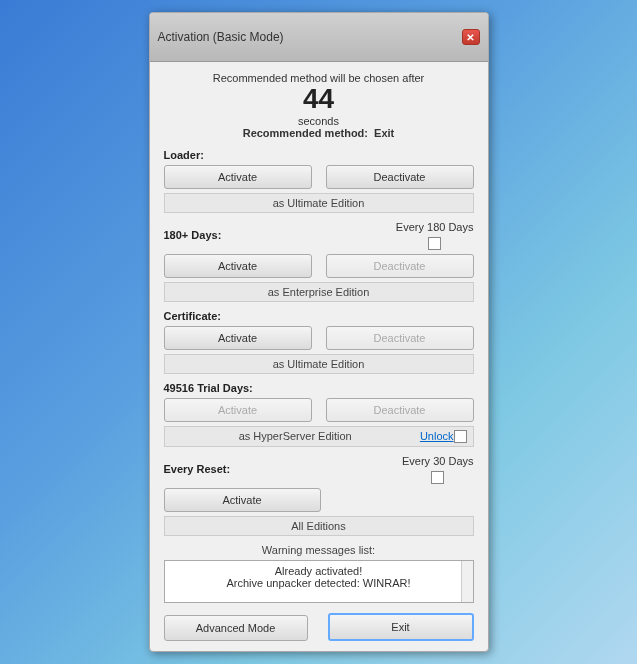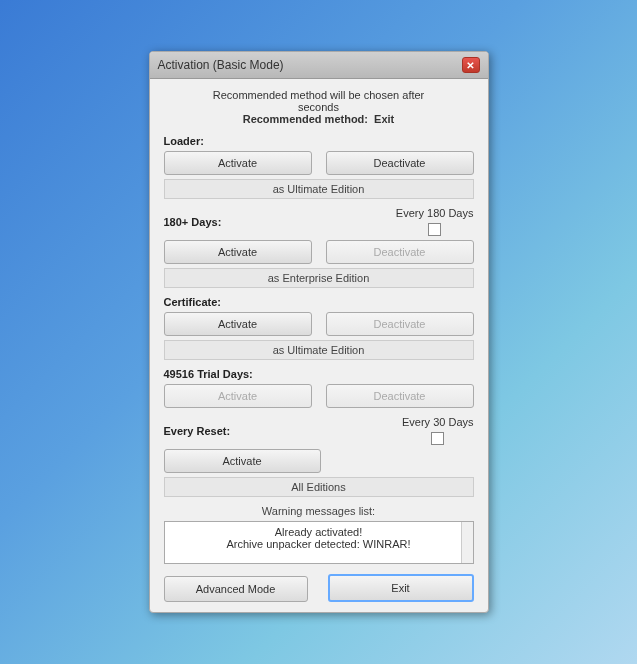--- a/index.html
+++ b/index.html
@@ -19,21 +19,21 @@
       width: 340px;
       background: #f0f0f0;
       border: 1px solid #aaa;
       border-radius: 4px;
       box-shadow: 2px 2px 10px rgba(0,0,0,0.4);
     }
 
     .title-bar {
       background: linear-gradient(to bottom, #d0d0d0, #b8b8b8);
       border-bottom: 1px solid #999;
-      padding: 5px 8px;
+      padding: 16px 8px;
       display: flex;
       align-items: center;
       justify-content: space-between;
       border-radius: 3px 3px 0 0;
     }
 
     .title-bar-text {
       font-size: 12px;
       color: #333;
     }
@@ -243,20 +243,21 @@
 
   <div class="title-bar">
     <span class="title-bar-text">Activation (Basic Mode)</span>
     <div class="title-bar-close">✕</div>
   </div>
 
   <div class="content">
 
     <div class="countdown-section">
       <div class="countdown-info">Recommended method will be chosen after</div>
+      <div class="countdown-number">44</div>
       <div class="countdown-seconds">seconds</div>
       <div class="recommended-row">
         <span>Recommended method:</span>
         &nbsp;<span style="font-weight:bold;">Exit</span>
       </div>
     </div>
 
     <div class="section">
       <div class="section-header">
         <span class="section-label">Loader:</span>
@@ -301,20 +302,25 @@
     </div>
 
     <div class="section">
       <div class="section-header">
         <span class="section-label">49516 Trial Days:</span>
       </div>
       <div class="btn-row">
         <button class="btn disabled">Activate</button>
         <button class="btn disabled">Deactivate</button>
       </div>
+      <div class="edition-with-unlock">
+        <div class="edition-center">as HyperServer Edition</div>
+        <span class="unlock-link">Unlock</span>
+        <span class="checkbox-fake"></span>
+      </div>
     </div>
 
     <div class="section">
       <div class="section-header">
         <span class="section-label">Every Reset:</span>
         <div class="section-right">
           <span>Every 30 Days</span>
           <span class="checkbox-fake"></span>
         </div>
       </div>

